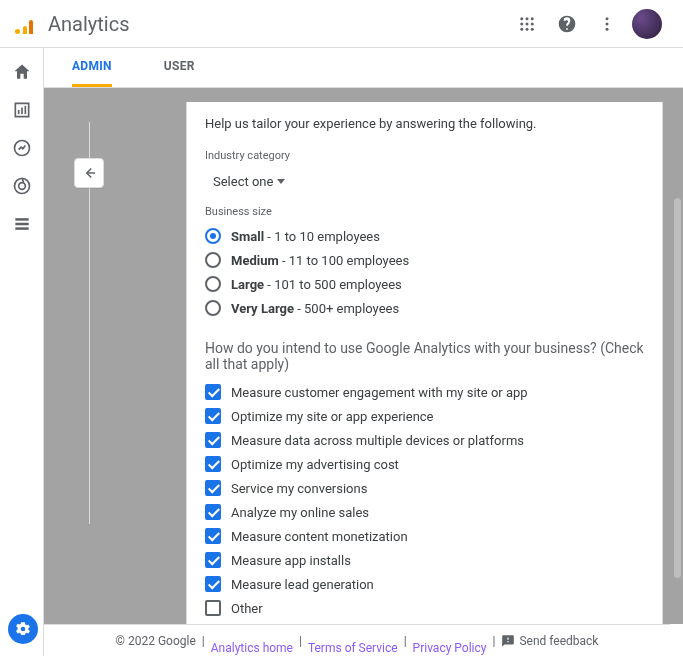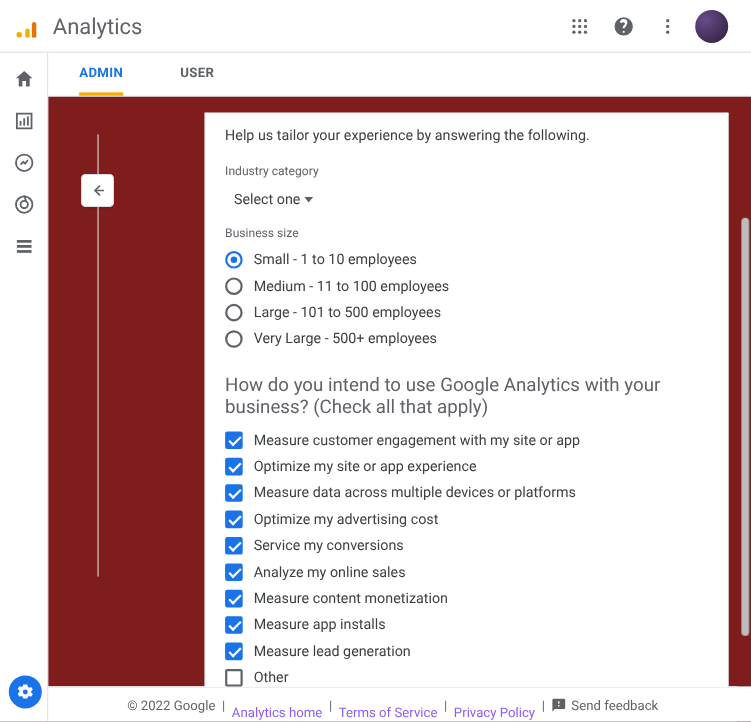--- a/index.html
+++ b/index.html
@@ -39,21 +39,21 @@
       position: absolute; top: 48px; left: 44px; right: 0; height: 40px;
       border-bottom: 1px solid #dadce0; display:flex; align-items:center; padding-left: 28px; gap: 52px;
       background: #fff;
     }
     .tab { font-size: 12px; font-weight: 700; letter-spacing: .3px; color: #5f6368; height:100%; display:flex; align-items:center; cursor:pointer; border-bottom: 3px solid transparent; }
     .tab.active { color: #1a73e8; border-bottom-color: #f9ab00; }
 
     
     .content {
       position:absolute; top: 88px; left:44px; right:0; bottom:32px; overflow:hidden;
-      background: #7f1d1d;
+      background: #a3a3a3;
     }
     .scrollarea { position:absolute; inset:0; overflow-y:auto; padding: 14px 12px 10px 30px; }
     .backbtn {
       position:absolute; top:70px; left:30px; width:30px; height:30px; border:1px solid #dadce0; border-radius:4px;
       display:flex; align-items:center; justify-content:center; background:#fff; cursor:pointer; box-shadow: 0 1px 1px rgba(0,0,0,.05);
     }
     .backbtn svg { fill:#5f6368; width:18px; height:18px; }
 
     .vline { position:absolute; left:45px; top:34px; bottom:100px; width:1px; background:#dadce0; }
 
@@ -64,24 +64,24 @@
     }
     .help { font-size:13px; color:#3c4043; margin-bottom:18px; }
     .sect-label { font-size:11px; color:#5f6368; margin-bottom:6px; }
     .select-one { font-size:13px; color:#3c4043; padding:6px 0 16px 8px; cursor:pointer; display:flex; align-items:center; gap:4px; }
     .caret { width:0; height:0; border-left:4px solid transparent; border-right:4px solid transparent; border-top:5px solid #5f6368; }
 
     .radio-row, .check-row { display:flex; align-items:center; gap:10px; padding:4px 0; font-size:13px; cursor:pointer; }
     .radio { width:16px; height:16px; border:2px solid #5f6368; border-radius:50%; position:relative; flex-shrink:0;}
     .radio.sel { border-color:#1a73e8; }
     .radio.sel::after { content:''; position:absolute; inset:3px; background:#1a73e8; border-radius:50%; }
-    .size-label b { font-weight:400; }
+    .size-label b { font-weight:700; }
     .size-label .sub { color:#3c4043; font-weight:400; }
 
-    .q2 { font-size:17px; color:#5f6368; margin: 20px 0 8px 0; }
+    .q2 { font-size:14px; color:#5f6368; margin: 20px 0 8px 0; }
 
     .cb { width:16px; height:16px; border:2px solid #5f6368; border-radius:2px; flex-shrink:0; position:relative; }
     .cb.chk { background:#1a73e8; border-color:#1a73e8; }
     .cb.chk::after { content:''; position:absolute; left:4px; top:0px; width:4px; height:9px; border:solid #fff; border-width:0 2px 2px 0; transform:rotate(45deg); }
 
     .custom-scroll { position:absolute; right:2px; top:110px; width:7px; height:380px; background:#bdbdbd; border-radius:4px; }
 
     
     footer {
       position:absolute; bottom:0; left:44px; right:13px; height:32px; border-top:1px solid #dadce0;

